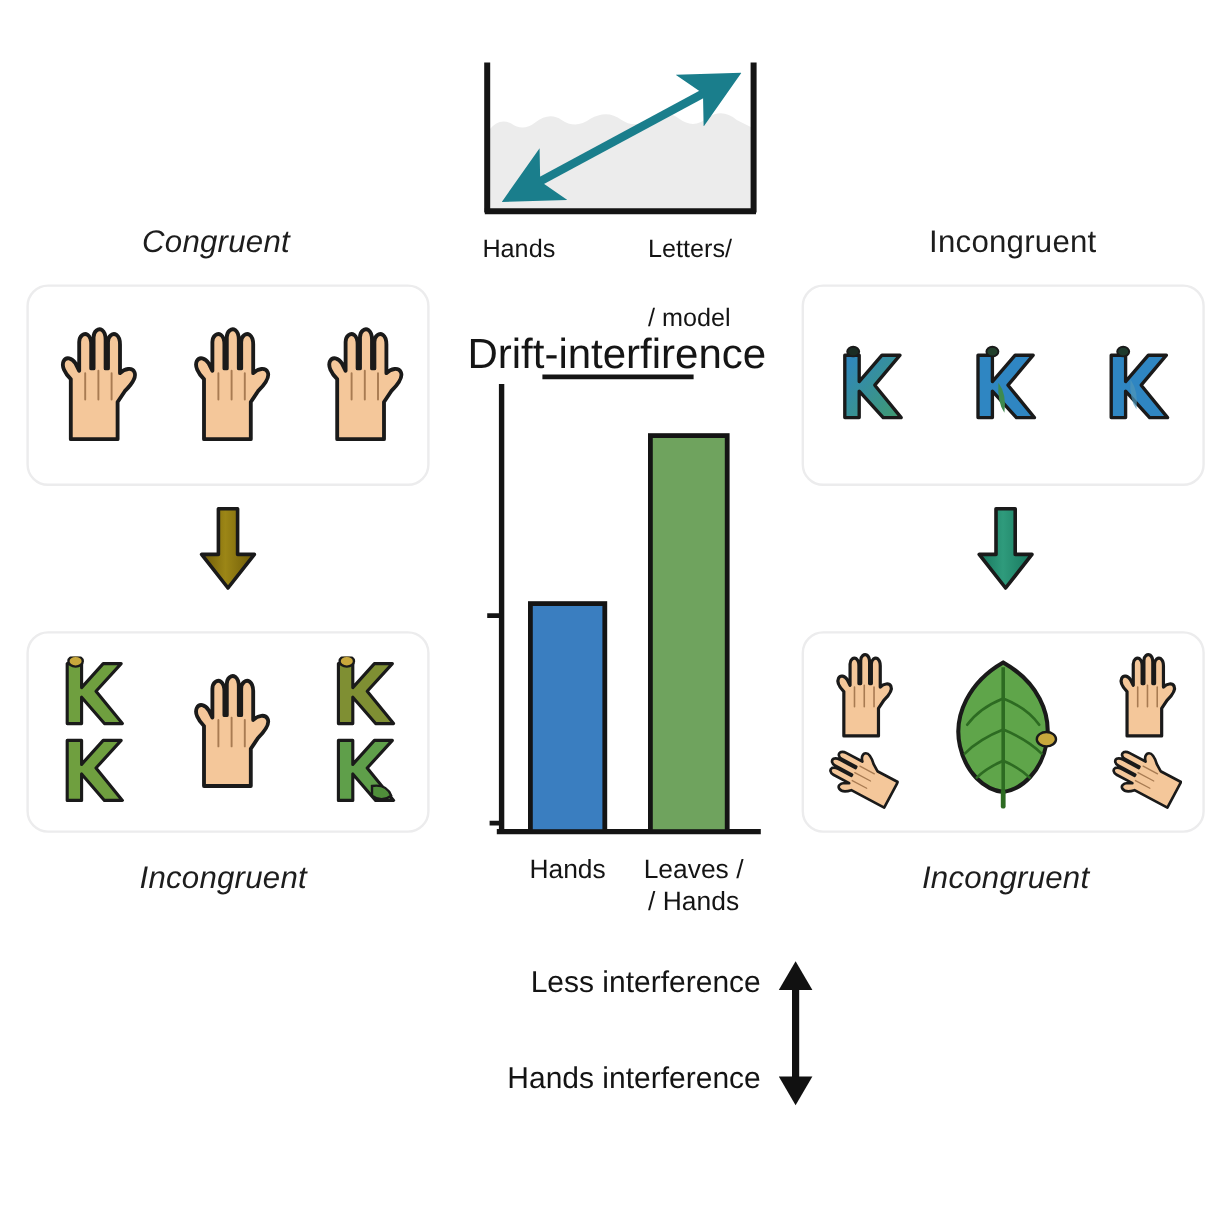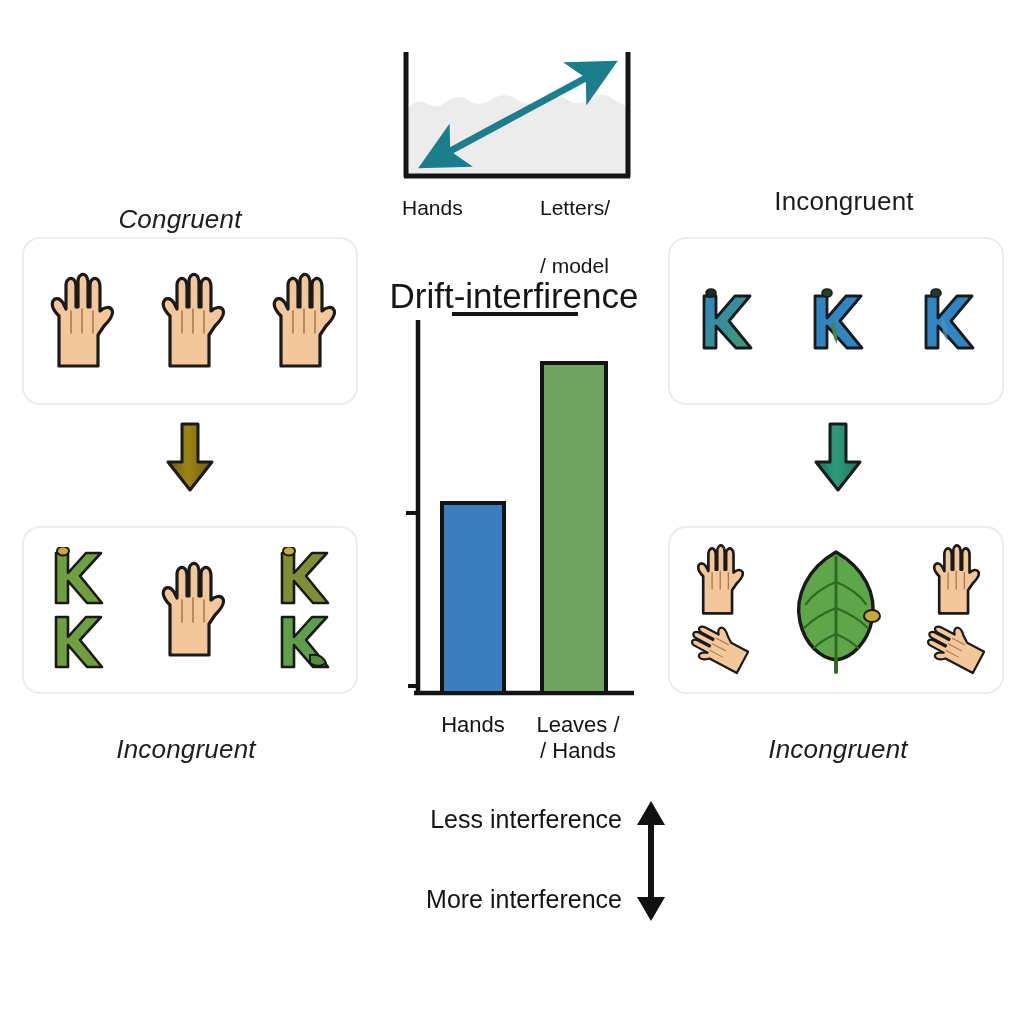--- a/index.html
+++ b/index.html
@@ -25,21 +25,21 @@
     justify-content:space-around;
   }
   .cond-label{
     position:absolute;
     width:100%;
     text-align:center;
     font-size:26px;
     letter-spacing:.2px;
     color:#1d1d1d;
   }
-  .cond-label.ital{font-style:italic;margin-top:18px;}
+  .cond-label.ital{font-style:italic;}
 
   
   .hand{display:block;}
   .leaf{display:block;}
   .kglyph{display:block;}
 
   .stack{display:flex;flex-direction:column;align-items:center;gap:2px;}
   .hstack{display:flex;flex-direction:column;align-items:center;gap:4px;}
 
   
@@ -58,21 +58,21 @@
     position:absolute;left:0;top:0;width:100%;
     text-align:center;font-size:35px;color:#151515;
     white-space:nowrap;
   }
   .axis-caption{
     position:absolute;font-size:22px;line-height:1.2;color:#141414;
     text-align:center;
   }
 
   
-  #interf{position:absolute;left:348px;top:795px;width:320px;height:140px;}
+  #interf{position:absolute;left:360px;top:795px;width:320px;height:140px;}
   .interf-row{
     position:absolute;right:46px;
     font-size:25px;color:#141414;white-space:nowrap;
     text-align:right;
   }
   #interf-less{top:10px;}
   #interf-more{top:90px;}
 </style>
 </head>
 <body>
@@ -296,21 +296,21 @@
       <rect x="156" y="55" width="64" height="330" fill="#6fa35e" stroke="#141414" stroke-width="4"></rect>
     </svg>
 
     <div class="axis-caption" style="left:36px;top:436px;width:102px;">Hands</div>
     <div class="axis-caption" style="left:136px;top:436px;width:112px;">Leaves /</div>
     <div class="axis-caption" style="left:136px;top:462px;width:112px;">/ Hands</div>
   </div>
 
   <div id="interf">
     <div class="interf-row" id="interf-less">Less interference</div>
-    <div class="interf-row" id="interf-more">More interference</div>
+    <div class="interf-row" id="interf-more">Hands interference</div>
     <svg style="position:absolute;right:0;top:4px;" width="34" height="124" viewBox="0 0 34 124">
       <line x1="17" y1="18" x2="17" y2="106" stroke="#111111" stroke-width="6"></line>
       <path d="M17,2 L31,26 L3,26 Z" fill="#111111"></path>
       <path d="M17,122 L31,98 L3,98 Z" fill="#111111"></path>
     </svg>
   </div>
 
 </div>
 
 </body></html>

